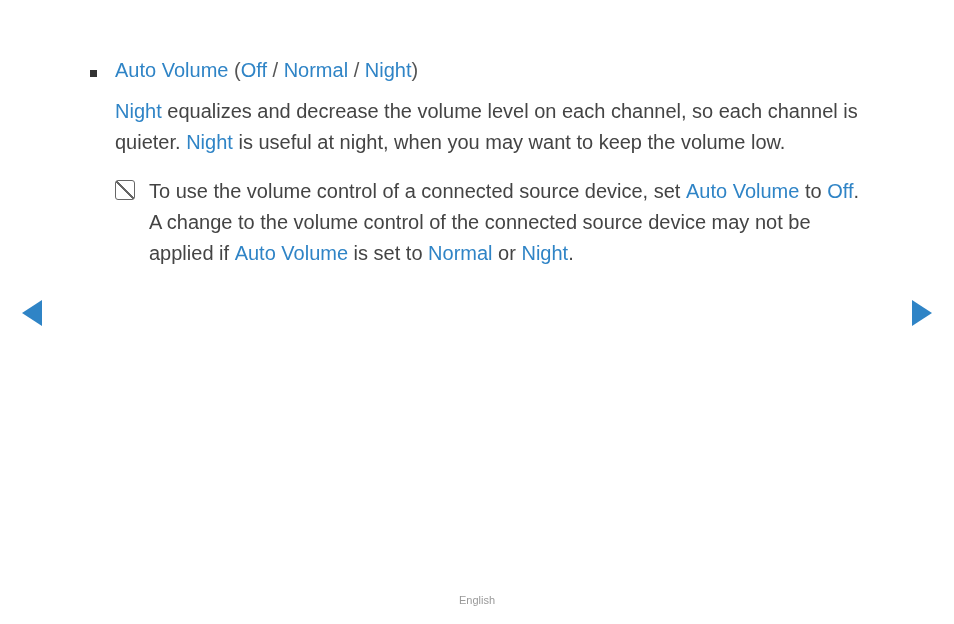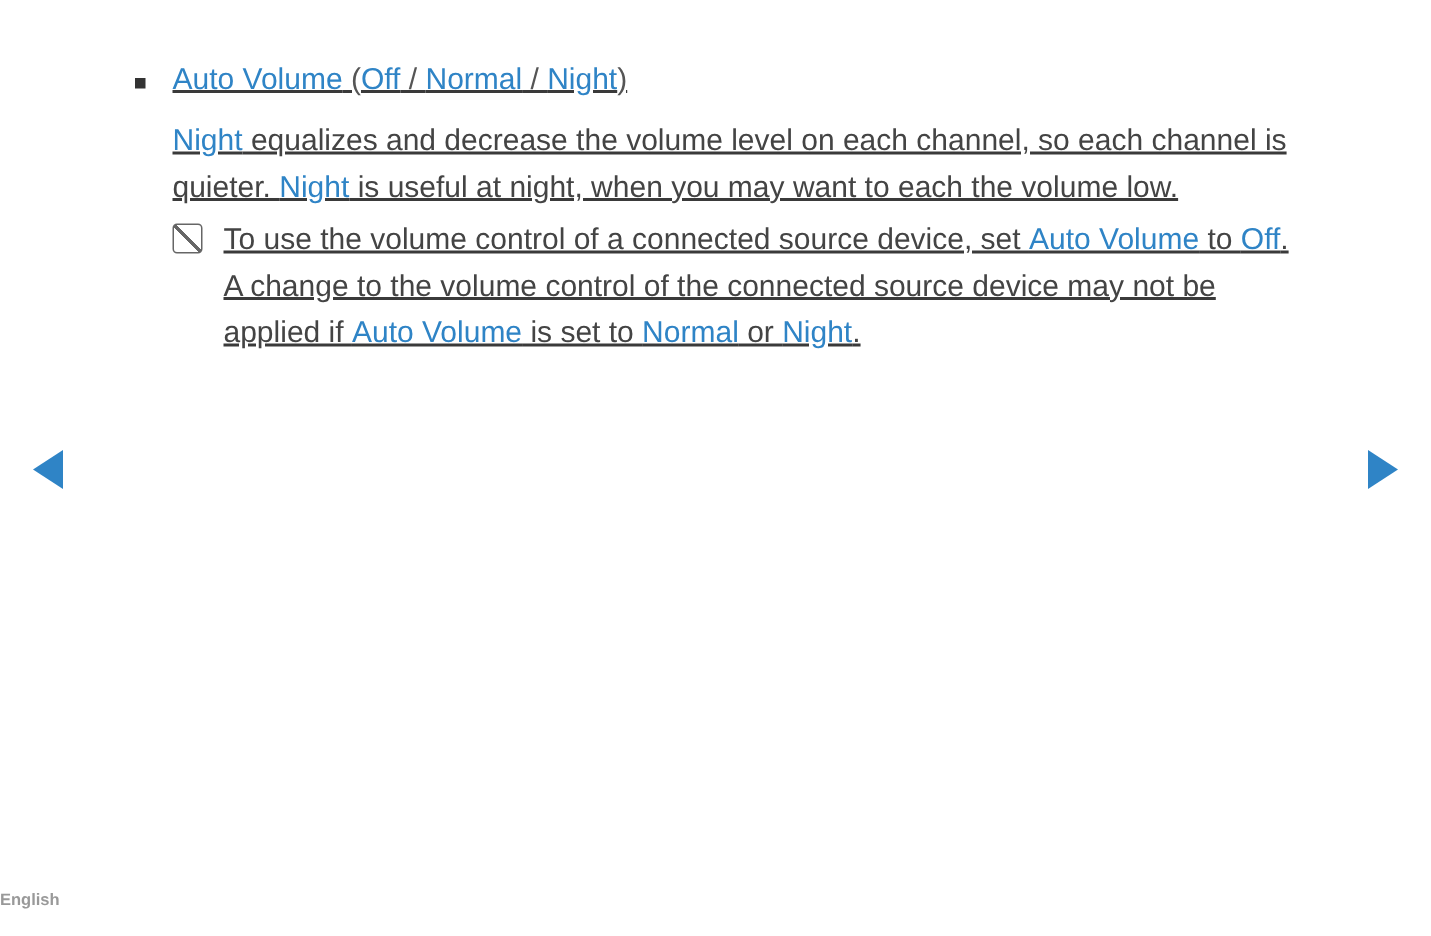--- a/index.html
+++ b/index.html
@@ -5,22 +5,21 @@
   * { margin: 0; padding: 0; box-sizing: border-box; }
   body {
     width: 954px;
     height: 624px;
     background: #ffffff;
     font-family: Arial, Helvetica, sans-serif;
     position: relative;
     color: #3a3a3a;
   }
   .content {
-    padding: 38px 90px 0 90px;
-    text-decoration: underline;
+    padding: 55px 90px 0 90px;
   }
   .bullet-item {
     display: flex;
     align-items: baseline;
     margin-bottom: 12px;
   }
   .bullet {
     width: 7px;
     height: 7px;
     background: #333;
@@ -35,21 +34,21 @@
     line-height: 1.55;
     color: #444;
     font-weight: 300;
   }
   .blue-bold { color: #2f84c6; font-weight: 500; }
   .paren { color: #555; }
   .para { margin-top: 10px; }
   .note-block {
     display: flex;
     align-items: flex-start;
-    margin-top: 4px;
+    margin-top: 18px;
   }
   .note-icon {
     width: 20px;
     height: 20px;
     border: 1.5px solid #666;
     border-radius: 3px;
     margin-right: 14px;
     margin-top: 4px;
     flex-shrink: 0;
     position: relative;
@@ -83,40 +82,41 @@
   .nav-next {
     right: 22px;
     border-top: 13px solid transparent;
     border-bottom: 13px solid transparent;
     border-left: 20px solid #2f84c6;
   }
   .footer {
     position: absolute;
     bottom: 18px;
     left: 0; right: 0;
+    text-align: center;
     font-size: 11px;
     color: #999;
-    font-weight: 700;
+    font-weight: 400;
   }
 </style>
 </head>
 <body>
 
 <div class="content">
   <div class="bullet-item">
     <div class="bullet"></div>
     <div class="item-body">
       <div>
         <span class="blue-bold">Auto Volume</span>
         <span class="paren"> (</span><span class="blue-bold">Off</span><span class="paren"> / </span><span class="blue-bold">Normal</span><span class="paren"> / </span><span class="blue-bold">Night</span><span class="paren">)</span>
       </div>
 
 
       <div class="para">
-        <span class="blue-bold">Night</span><span> equalizes and decrease the volume level on each channel, so each channel is quieter. </span><span class="blue-bold">Night</span><span> is useful at night, when you may want to each the volume low.</span>
+        <span class="blue-bold">Night</span><span> equalizes and decrease the volume level on each channel, so each channel is quieter. </span><span class="blue-bold">Night</span><span> is useful at night, when you may want to keep the volume low.</span>
       </div>
 
       <div class="note-block">
         <div class="note-icon"></div>
         <div class="note-text">
           <span>To use the volume control of a connected source device, set </span><span class="blue-bold">Auto Volume</span><span> to </span><span class="blue-bold">Off</span><span>. A change to the volume control of the connected source device may not be applied if </span><span class="blue-bold">Auto Volume</span><span> is set to </span><span class="blue-bold">Normal</span><span> or </span><span class="blue-bold">Night</span><span>.</span>
         </div>
       </div>
     </div>
   </div>

